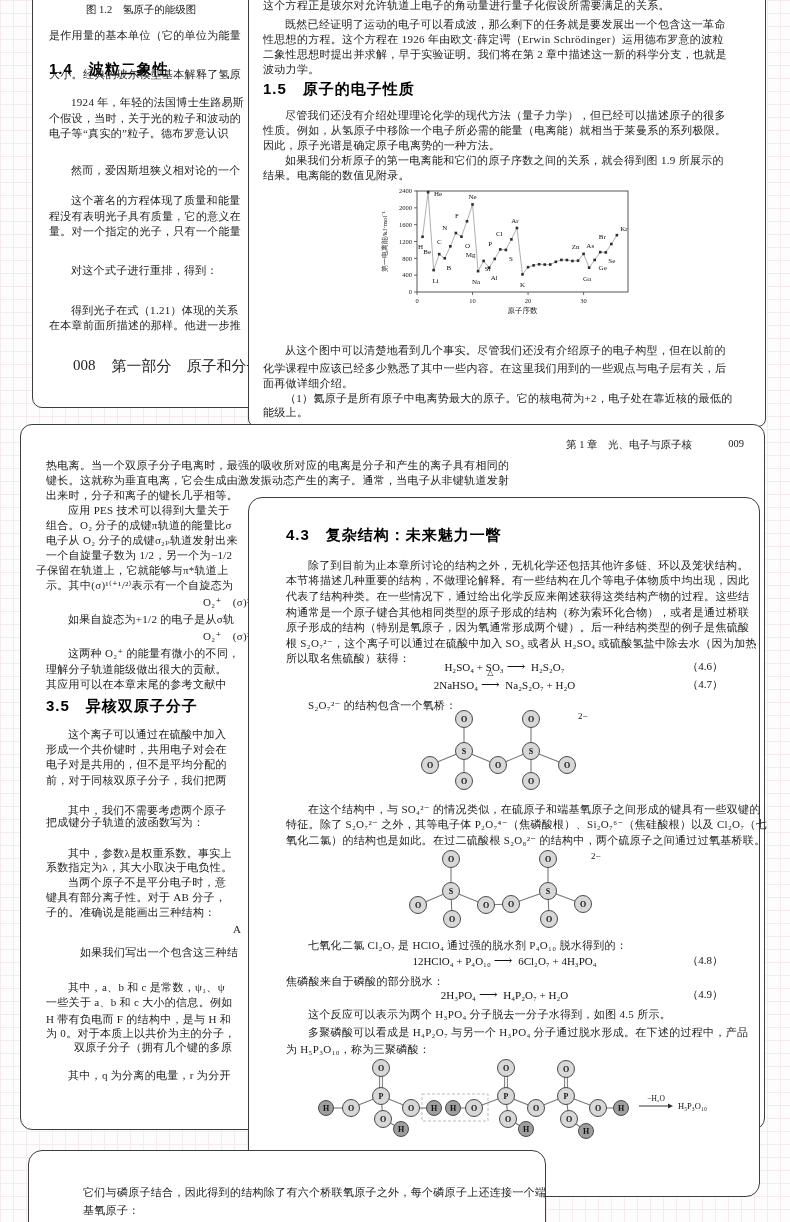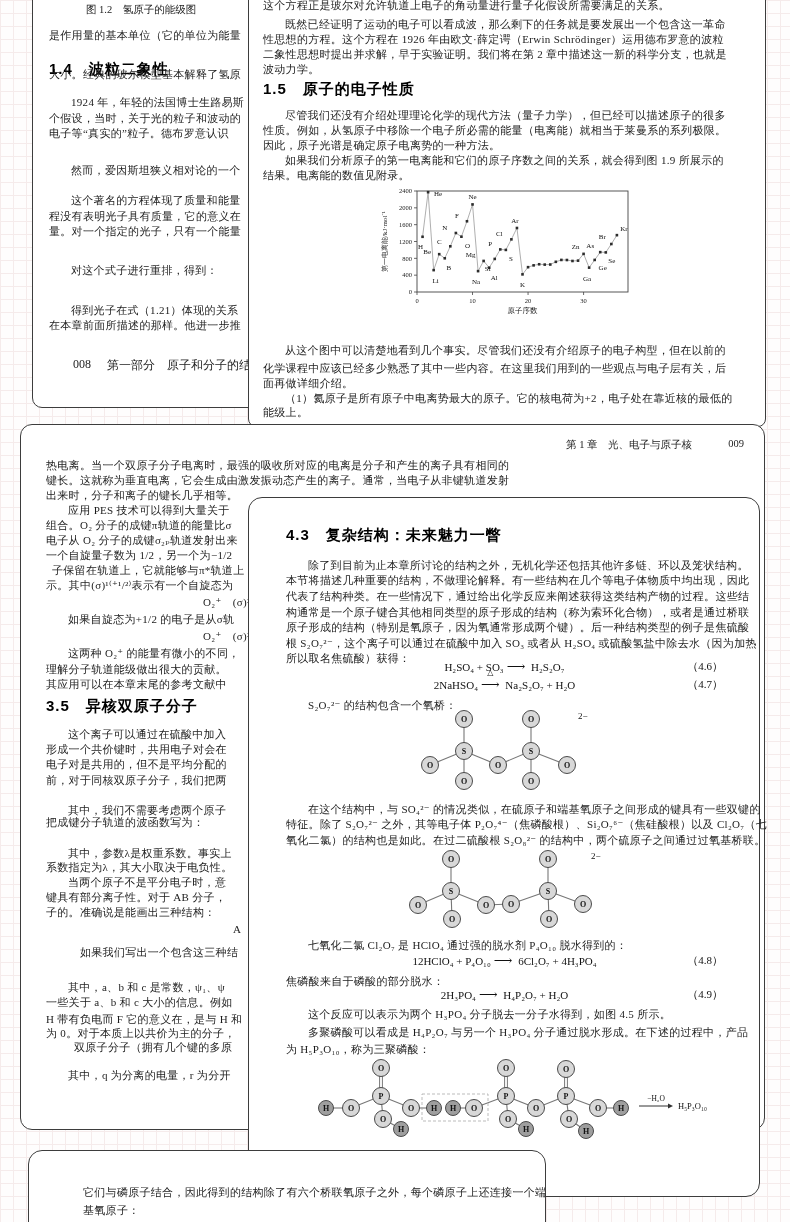--- a/index.html
+++ b/index.html
@@ -19,21 +19,21 @@
     color:#1c1c1c;letter-spacing:0.3px;}
   .h{position:absolute;margin:0;font-family:"Liberation Sans","DejaVu Sans",sans-serif;
     font-weight:bold;font-size:15px;color:#000;letter-spacing:1px;white-space:nowrap;}
   .p1h{left:16px;top:77px;}
   .p2h{left:14px;top:95px;}
   .p3h{left:25px;top:272px;}
   .p4h{left:37px;top:28px;}
   .caption{position:absolute;left:0;top:20px;width:216px;text-align:center;
     font-size:10.5px;color:#1c1c1c;white-space:nowrap;}
   .footer{position:absolute;left:40px;top:374px;display:flex;gap:16px;
-    font-size:12px;color:#222;white-space:nowrap;}
+    font-size:15px;color:#222;white-space:nowrap;}
   .p3header{position:absolute;left:545px;top:13px;width:178px;display:flex;
     justify-content:space-between;font-size:10.5px;color:#222;white-space:nowrap;}
   .chart{position:absolute;left:127px;top:200px;width:330px;height:140px;}
   .chart-cap{position:absolute;left:127px;top:327px;width:330px;text-align:center;
     font-size:10.5px;color:#1c1c1c;white-space:nowrap;}
   .eq{position:absolute;left:37px;width:437px;text-align:center;font-size:11px;
     color:#111;white-space:nowrap;}
   .eq .eqnum{position:absolute;right:0;top:0;}
   .arr{position:relative;display:inline-block;padding:0 3px;font-size:13px;}
   .arr .over{position:absolute;top:-9px;left:50%;transform:translateX(-50%);
@@ -186,21 +186,21 @@
     </div>
     <h2 class="h p3h">3.5　异核双原子分子</h2>
     <div id="p3-lines">
         <div class="line" style="left: 25px; top: 34px;">热电离。当一个双原子分子电离时，最强的吸收所对应的电离是分子和产生的离子具有相同的</div>
         <div class="line" style="left: 25px; top: 49px;">键长。这就称为垂直电离，它会生成由激发振动态产生的离子。通常，当电子从非键轨道发射</div>
         <div class="line" style="left: 25px; top: 64px;">出来时，分子和离子的键长几乎相等。</div>
         <div class="line" style="left: 47px; top: 79px;">应用 PES 技术可以得到大量关于</div>
         <div class="line" style="left: 25px; top: 94px;">组合。O₂ 分子的成键π轨道的能量比σ</div>
         <div class="line" style="left: 25px; top: 109px;">电子从 O₂ 分子的成键σ₂ₚ轨道发射出来</div>
         <div class="line" style="left: 25px; top: 124px;">一个自旋量子数为 1/2，另一个为−1/2</div>
-        <div class="line" style="left: 31px; top: 139px;">子保留在轨道上，它就能够与π*轨道上</div>
+        <div class="line" style="left: 15px; top: 139px;">子保留在轨道上，它就能够与π*轨道上</div>
         <div class="line" style="left: 25px; top: 154px;">示。其中(σ)¹⁽⁺¹/²⁾表示有一个自旋态为</div>
         <div class="line" style="left: 182px; top: 171px;">O₂⁺　(σ)²(σ</div>
         <div class="line" style="left: 47px; top: 188px;">如果自旋态为+1/2 的电子是从σ轨</div>
         <div class="line" style="left: 182px; top: 205px;">O₂⁺　(σ)²(σ</div>
         <div class="line" style="left: 47px; top: 222px;">这两种 O₂⁺ 的能量有微小的不同，</div>
         <div class="line" style="left: 25px; top: 238px;">理解分子轨道能级做出很大的贡献。</div>
         <div class="line" style="left: 25px; top: 253px;">其应用可以在本章末尾的参考文献中</div>
         <div class="line" style="left: 47px; top: 303px;">这个离子可以通过在硫酸中加入</div>
         <div class="line" style="left: 25px; top: 318px;">形成一个共价键时，共用电子对会在</div>
         <div class="line" style="left: 25px; top: 333px;">电子对是共用的，但不是平均分配的</div>
@@ -209,21 +209,21 @@
         <div class="line" style="left: 25px; top: 391px;">把成键分子轨道的波函数写为：</div>
         <div class="line" style="left: 47px; top: 422px;">其中，参数λ是权重系数。事实上</div>
         <div class="line" style="left: 25px; top: 436px;">系数指定为λ，其大小取决于电负性。</div>
         <div class="line" style="left: 47px; top: 451px;">当两个原子不是平分电子时，意</div>
         <div class="line" style="left: 25px; top: 466px;">键具有部分离子性。对于 AB 分子，</div>
         <div class="line" style="left: 25px; top: 481px; text-align: center;">子的。准确说是能画出三种结构：</div>
         <div class="line" style="left: 212px; top: 498px;">A</div>
         <div class="line" style="left: 39px; top: 521px; margin-left: 20px;">如果我们写出一个包含这三种结</div>
         <div class="line" style="left: 47px; top: 556px;">其中，a、b 和 c 是常数，ψ₁、ψ</div>
         <div class="line" style="left: 25px; top: 571px;">一些关于 a、b 和 c 大小的信息。例如</div>
-        <div class="line" style="left: 25px; top: 588px;">H 带有负电而 F 它的意义在，是与 H 和</div>
+        <div class="line" style="left: 25px; top: 588px;">H 带有负电而 F 的结构中，是与 H 和</div>
         <div class="line" style="left: 25px; top: 602px;">为 0。对于本质上以共价为主的分子，</div>
         <div class="line" style="left: 25px; top: 616px; margin-left: 28px;">双原子分子（拥有几个键的多原</div>
         <div class="line" style="left: 47px; top: 644px;">其中，q 为分离的电量，r 为分开</div>
       </div>
   </article>
 
   <article class="page p4">
     <h2 class="h p4h">4.3　复杂结构：未来魅力一瞥</h2>
     <div id="p4-lines">
         <div class="line" style="left: 59px; top: 61px;">除了到目前为止本章所讨论的结构之外，无机化学还包括其他许多链、环以及笼状结构。</div>

